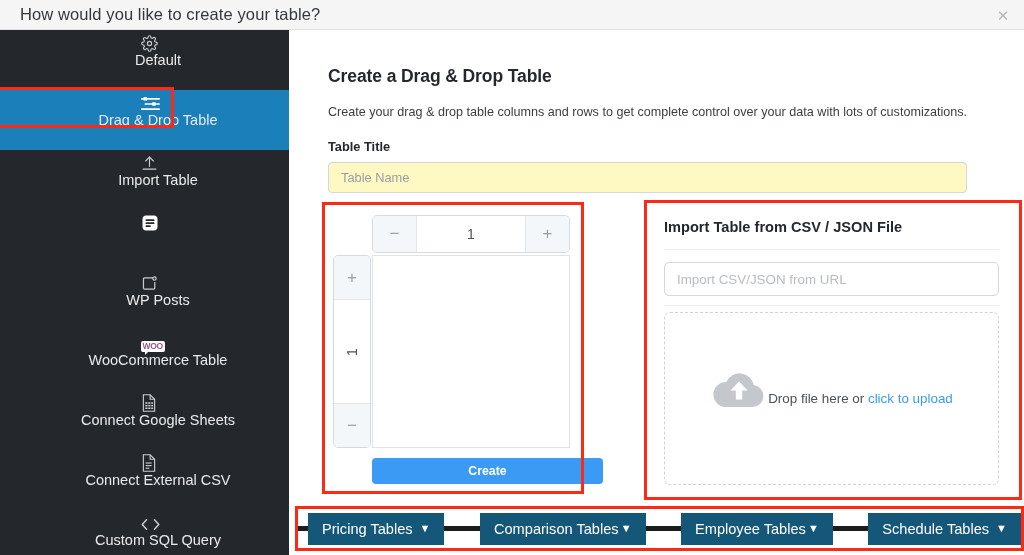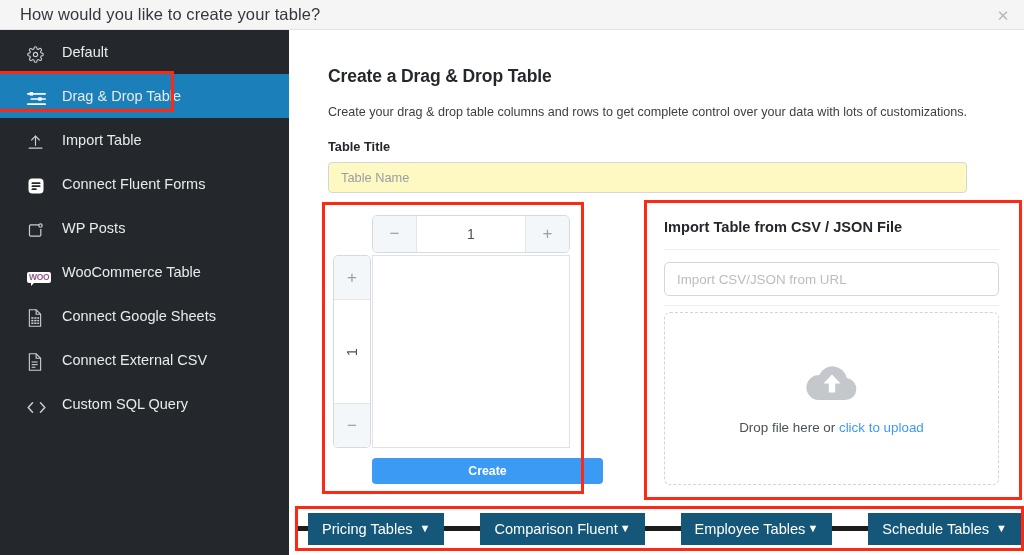--- a/index.html
+++ b/index.html
@@ -41,27 +41,28 @@
 
   
   #sidebar {
     position: absolute; left: 0; top: 30px;
     width: 289px; height: 525px;
     background: #24282d;
     box-sizing: border-box;
     overflow: hidden;
   }
   .side-item {
-    height: 44px;
+    height: 60px;
     display: flex; align-items: center;
     padding-left: 27px;
     box-sizing: border-box;
     color: #e9eaec;
     font-size: 14.5px;
     position: relative;
+    flex-direction: column;
   }
   .side-item.active { background: #1b7fba; }
   .side-item .ic {
     width: 26px; min-width: 26px; height: 22px;
     display: flex; align-items: flex-end; justify-content: flex-start;
     margin-right: 9px;
     color: #c9ccd0;
   }
   .side-item.active .ic { color: #ffffff; }
   .side-item .lbl { white-space: nowrap; }
@@ -259,21 +260,21 @@
   #csv-rule2 {
     position: absolute; left: 20px; top: 105px;
     width: 335px; height: 1px; background: #eceef0;
   }
   #dropzone {
     position: absolute; left: 20px; top: 112px;
     width: 335px; height: 173px;
     border: 1px dashed #cfd4d9;
     border-radius: 6px;
     box-sizing: border-box;
-    display: flex; flex-direction: column;
+    display: flex; flex-direction: row;
     align-items: center; justify-content: center;
     background: #fff;
     cursor: pointer;
   }
   #dropzone .cloud { margin-bottom: 11px; }
   #dropzone .dz-text {
     font-size: 13.4px;
     color: #4b5158;
   }
   #dropzone .dz-link { color: #3b9bf4; }
@@ -366,21 +367,20 @@
 
   <div class="side-item">
     <span class="ic">
       <svg width="18" height="18" viewBox="0 0 24 24">
         <rect x="2" y="2" width="20" height="20" rx="5" fill="#ffffff"></rect>
         <rect x="6" y="7" width="12" height="2.4" rx="1.2" fill="#24282d"></rect>
         <rect x="6" y="11" width="12" height="2.4" rx="1.2" fill="#24282d"></rect>
         <rect x="6" y="15" width="7" height="2.4" rx="1.2" fill="#24282d"></rect>
       </svg>
     </span>
-    <span class="lbl">Connect Fluent Forms</span>
   </div>
 
   <div class="side-item">
     <span class="ic">
       <svg width="17" height="17" viewBox="0 0 24 24" fill="none" stroke="currentColor" stroke-width="1.7">
         <path d="M17 4H5a1.5 1.5 0 0 0-1.5 1.5v13A1.5 1.5 0 0 0 5 20h13a1.5 1.5 0 0 0 1.5-1.5V10"></path>
         <circle cx="19" cy="5" r="2.4"></circle>
       </svg>
     </span>
     <span class="lbl">WP Posts</span>
@@ -495,21 +495,21 @@
 
 <div id="bottombar">
   <div id="bottom-inner">
     <div class="edge-sep"></div>
     <div class="tbl-btn">
       <span>Pricing Tables</span>
       <span class="caret">▼</span>
     </div>
     <div class="btn-sep"></div>
     <div class="tbl-btn tight">
-      <span>Comparison Fluent</span>
+      <span>Comparison Tables</span>
       <span class="caret">▼</span>
     </div>
     <div class="btn-sep"></div>
     <div class="tbl-btn tight">
       <span>Employee Tables</span>
       <span class="caret">▼</span>
     </div>
     <div class="btn-sep"></div>
     <div class="tbl-btn">
       <span>Schedule Tables</span>

